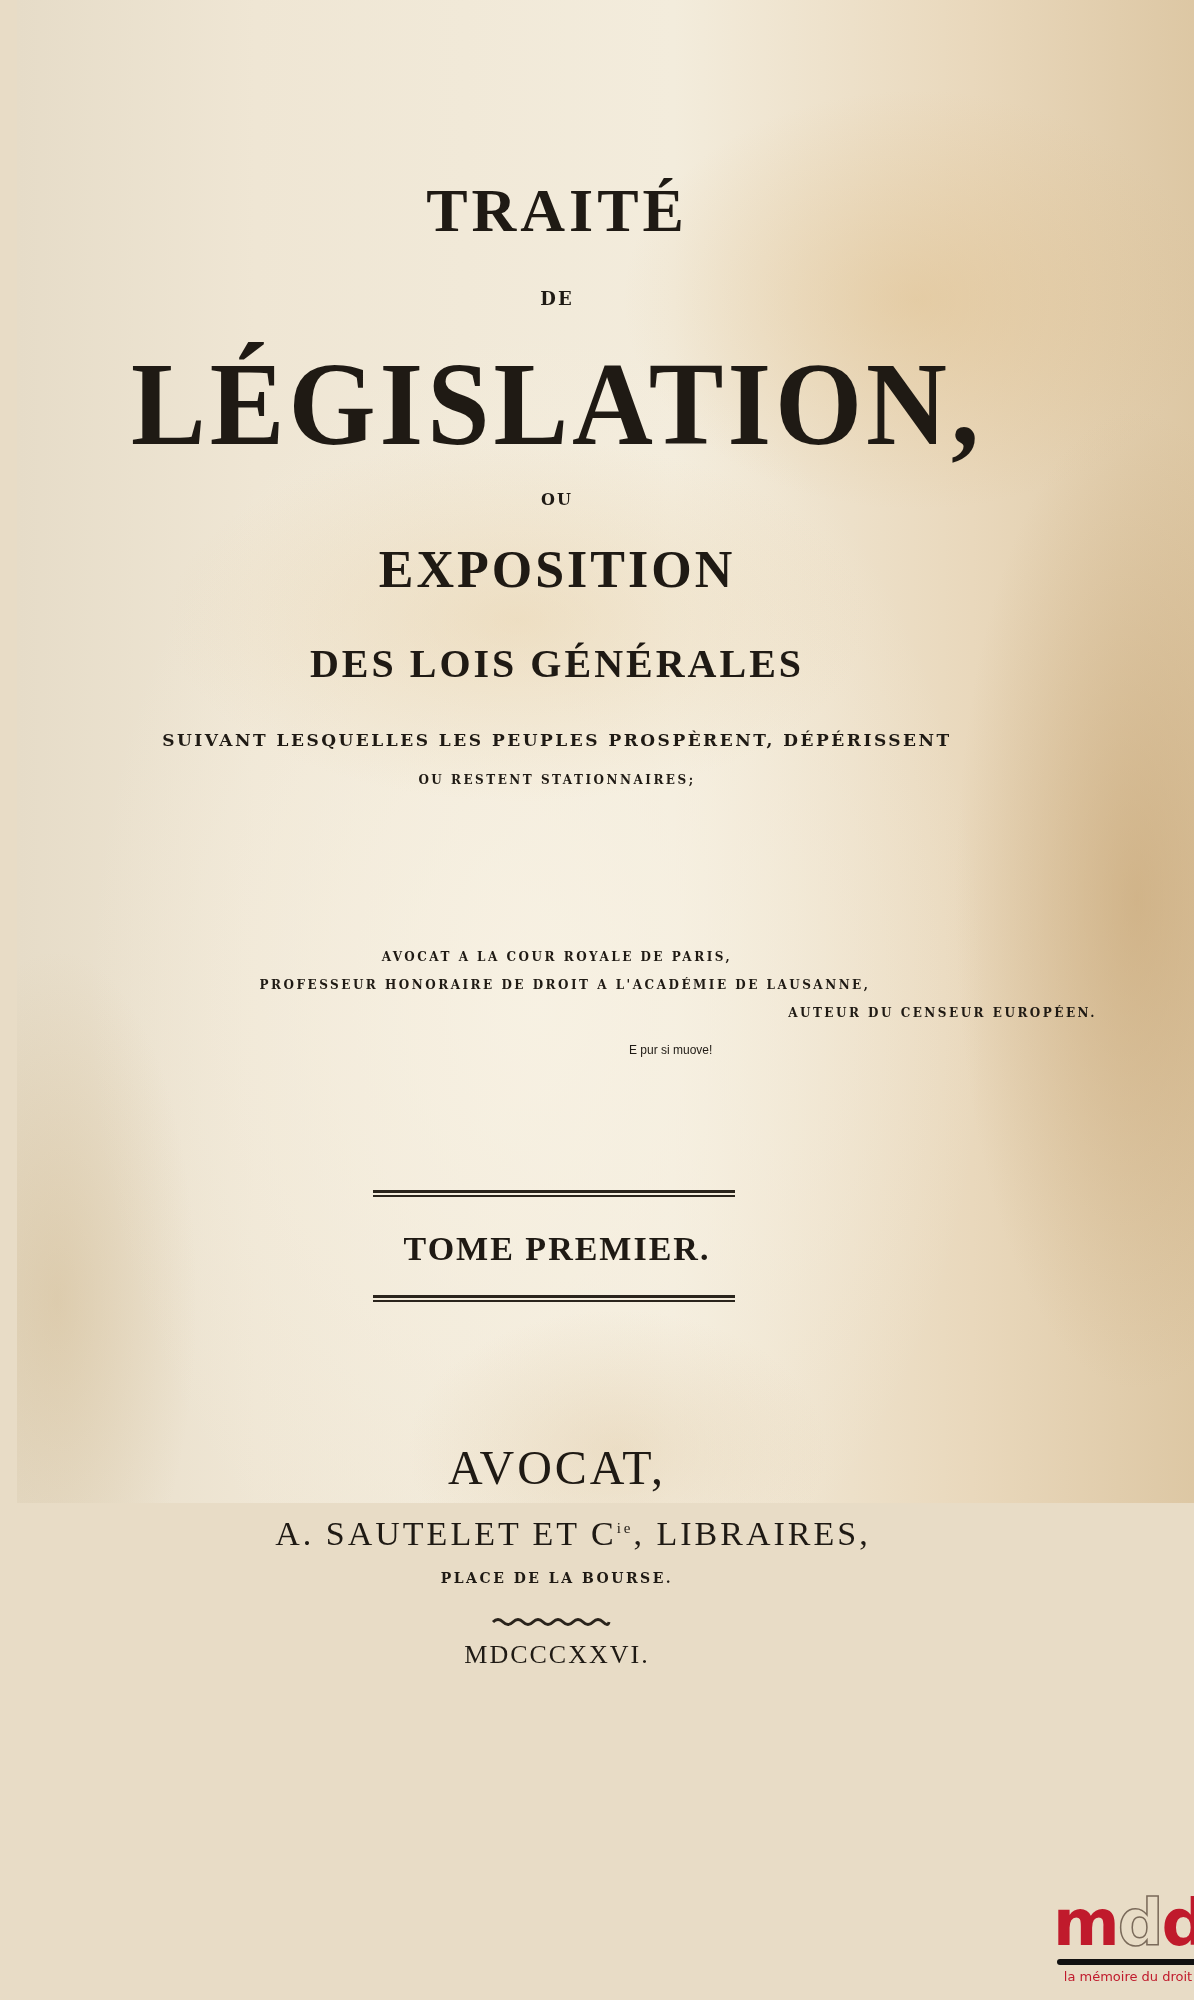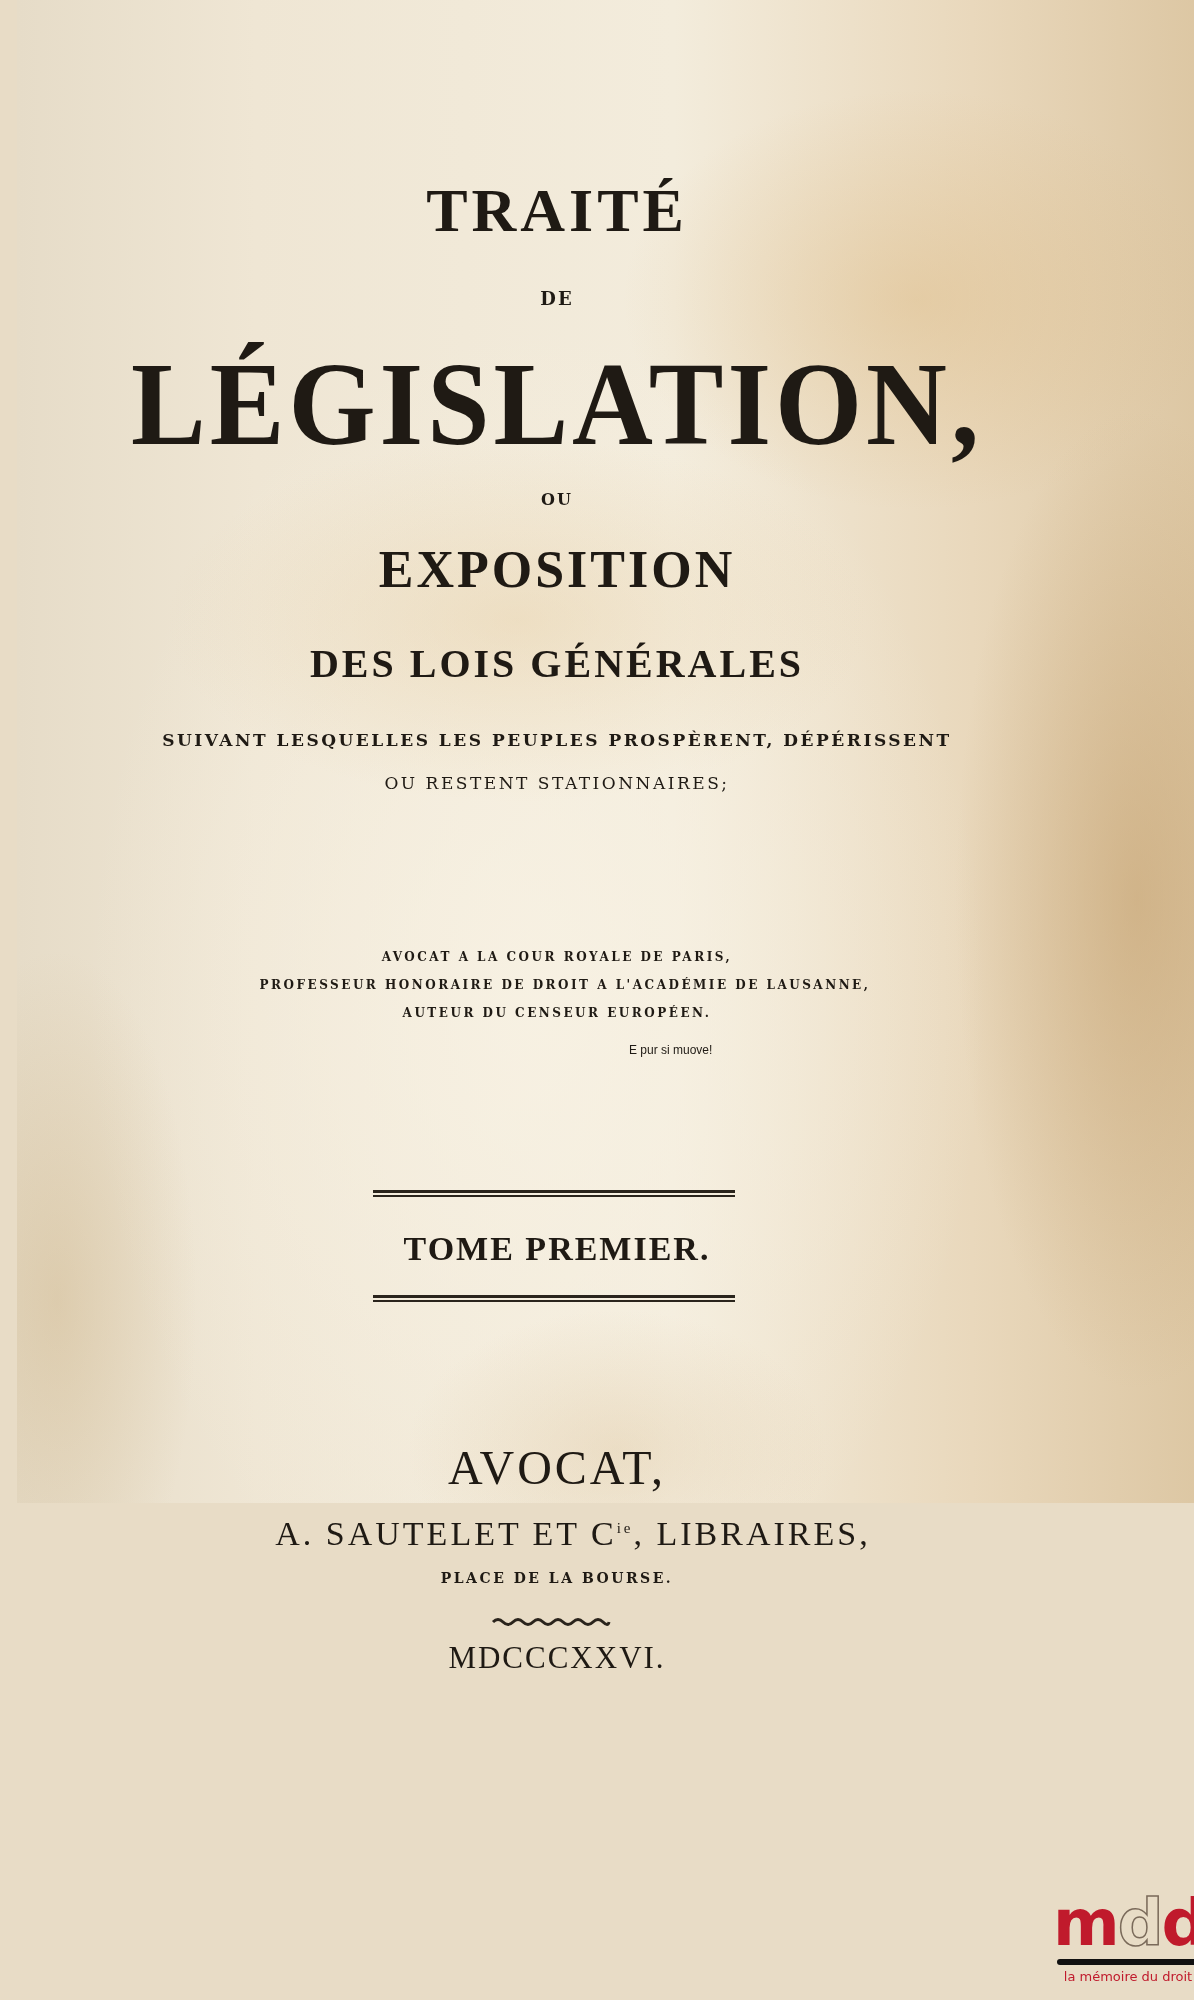--- a/index.html
+++ b/index.html
@@ -21,36 +21,36 @@
         linear-gradient(90deg, #e6dcc8 0%, #efe6d4 20%, #f3ecdc 55%, #e9d8bc 80%, #dcc6a2 100%);
     }
     .center { position: absolute; left: 0; width: 1080px; text-align: center; }
     .t1 { top: 175px; font-size: 62px; letter-spacing: 4px; font-weight: bold; font-family: "Liberation Serif", serif; }
     .t-de { top: 288px; font-size: 18px; font-weight: bold; letter-spacing: 2px; }
     .t2 { top: 340px; font-size: 112px; letter-spacing: 4px; font-weight: bold; font-family: "Liberation Serif", serif; transform: scaleY(1.05); }
     .t-ou { top: 490px; font-size: 16px; font-weight: bold; letter-spacing: 2px; }
     .t3 { top: 540px; font-size: 52px; letter-spacing: 3px; font-weight: bold; font-family: "Liberation Serif", serif; }
     .t4 { top: 640px; font-size: 40px; letter-spacing: 3px; font-weight: bold; font-family: "Liberation Serif", serif; }
     .t5 { top: 730px; font-size: 17px; font-weight: bold; letter-spacing: 2.5px; }
-    .t6 { top: 773px; font-size: 17px; font-weight: normal; letter-spacing: 2.5px; }
+    .t6 { top: 773px; font-size: 12px; font-weight: bold; letter-spacing: 2.5px; }
     .t7 { top: 862px; font-size: 34px; letter-spacing: 2px; font-weight: bold; font-family: "Liberation Serif", serif; }
     .t8 { top: 950px; font-size: 12px; font-weight: bold; letter-spacing: 2.5px; }
     .t9 { top: 978px; font-size: 12px; font-weight: bold; letter-spacing: 2.5px; padding-left: 8px; }
-    .t10 { top: 1006px; font-size: 12px; font-weight: bold; letter-spacing: 2.5px; }
+    .t10 { top: 1006px; font-size: 12px; font-weight: bold; letter-spacing: 2.5px; text-align: right; }
     .motto { position: absolute; left: 612px; top: 1043px; font-size: 12px; font-family: "Liberation Sans", sans-serif; font-weight: normal; }
     .rule { position: absolute; left: 356px; width: 362px; height: 7px; border-top: 3px solid #2a241c; border-bottom: 2px solid #2a241c; box-sizing: border-box; }
     .rule.top { top: 1190px; }
     .rule.bottom { top: 1295px; }
     .t11 { top: 1230px; font-size: 34px; font-weight: bold; letter-spacing: 2px; font-family: "Liberation Serif", serif; }
     .t12 { top: 1440px; font-size: 48px; letter-spacing: 3px; font-family: "Liberation Serif", serif; }
     .t13 { top: 1515px; font-size: 34px; letter-spacing: 3px; font-family: "Liberation Serif", serif; padding-left: 16px; }
     .t13 sup { font-size: 15px; }
     .t14 { top: 1570px; font-size: 14px; font-weight: bold; letter-spacing: 2.5px; }
     .wavy { position: absolute; left: 474px; top: 1617px; width: 120px; height: 10px; }
-    .t15 { top: 1640px; font-size: 31px; letter-spacing: 2px; font-family: "Liberation Serif", serif; }
+    .t15 { top: 1640px; font-size: 26px; letter-spacing: 2px; font-family: "Liberation Serif", serif; }
     .logo { position: absolute; left: 1036px; top: 1893px; width: 150px; }
     .logo-mark { font-family: "DejaVu Sans", sans-serif; font-size: 64px; font-weight: bold; line-height: 60px; color: #c01a2c; letter-spacing: -2px; }
     .logo-mark .outline { color: transparent; -webkit-text-stroke: 1.5px #7a6a5a; }
     .logo-bar { height: 6px; background: #111; border-radius: 3px; margin: 6px 4px 4px; }
     .logo-tag { font-family: "DejaVu Sans", sans-serif; font-size: 13px; color: #c01a2c; text-align: center; }
   </style>
 </head>
 <body>
 
 <div class="page">

